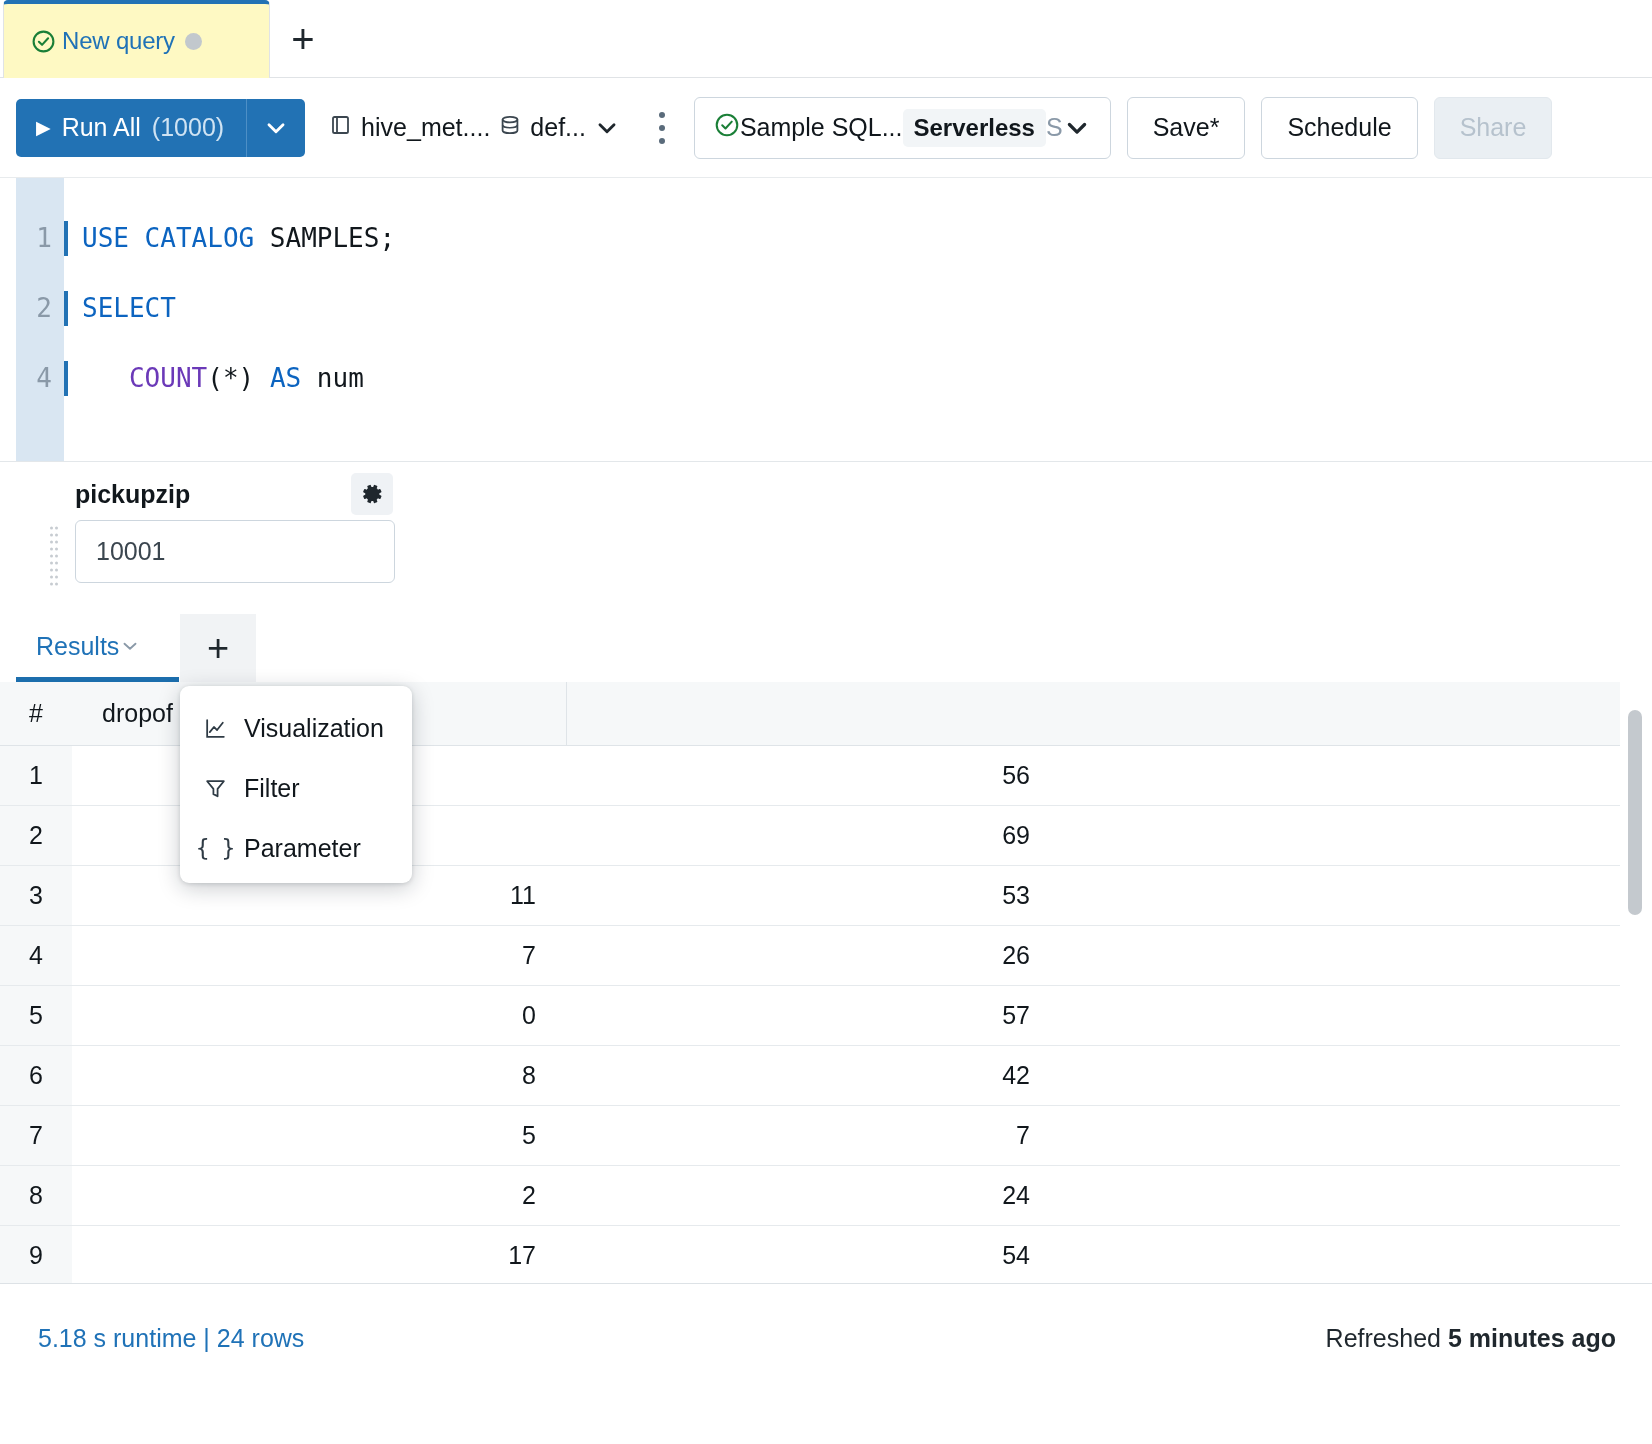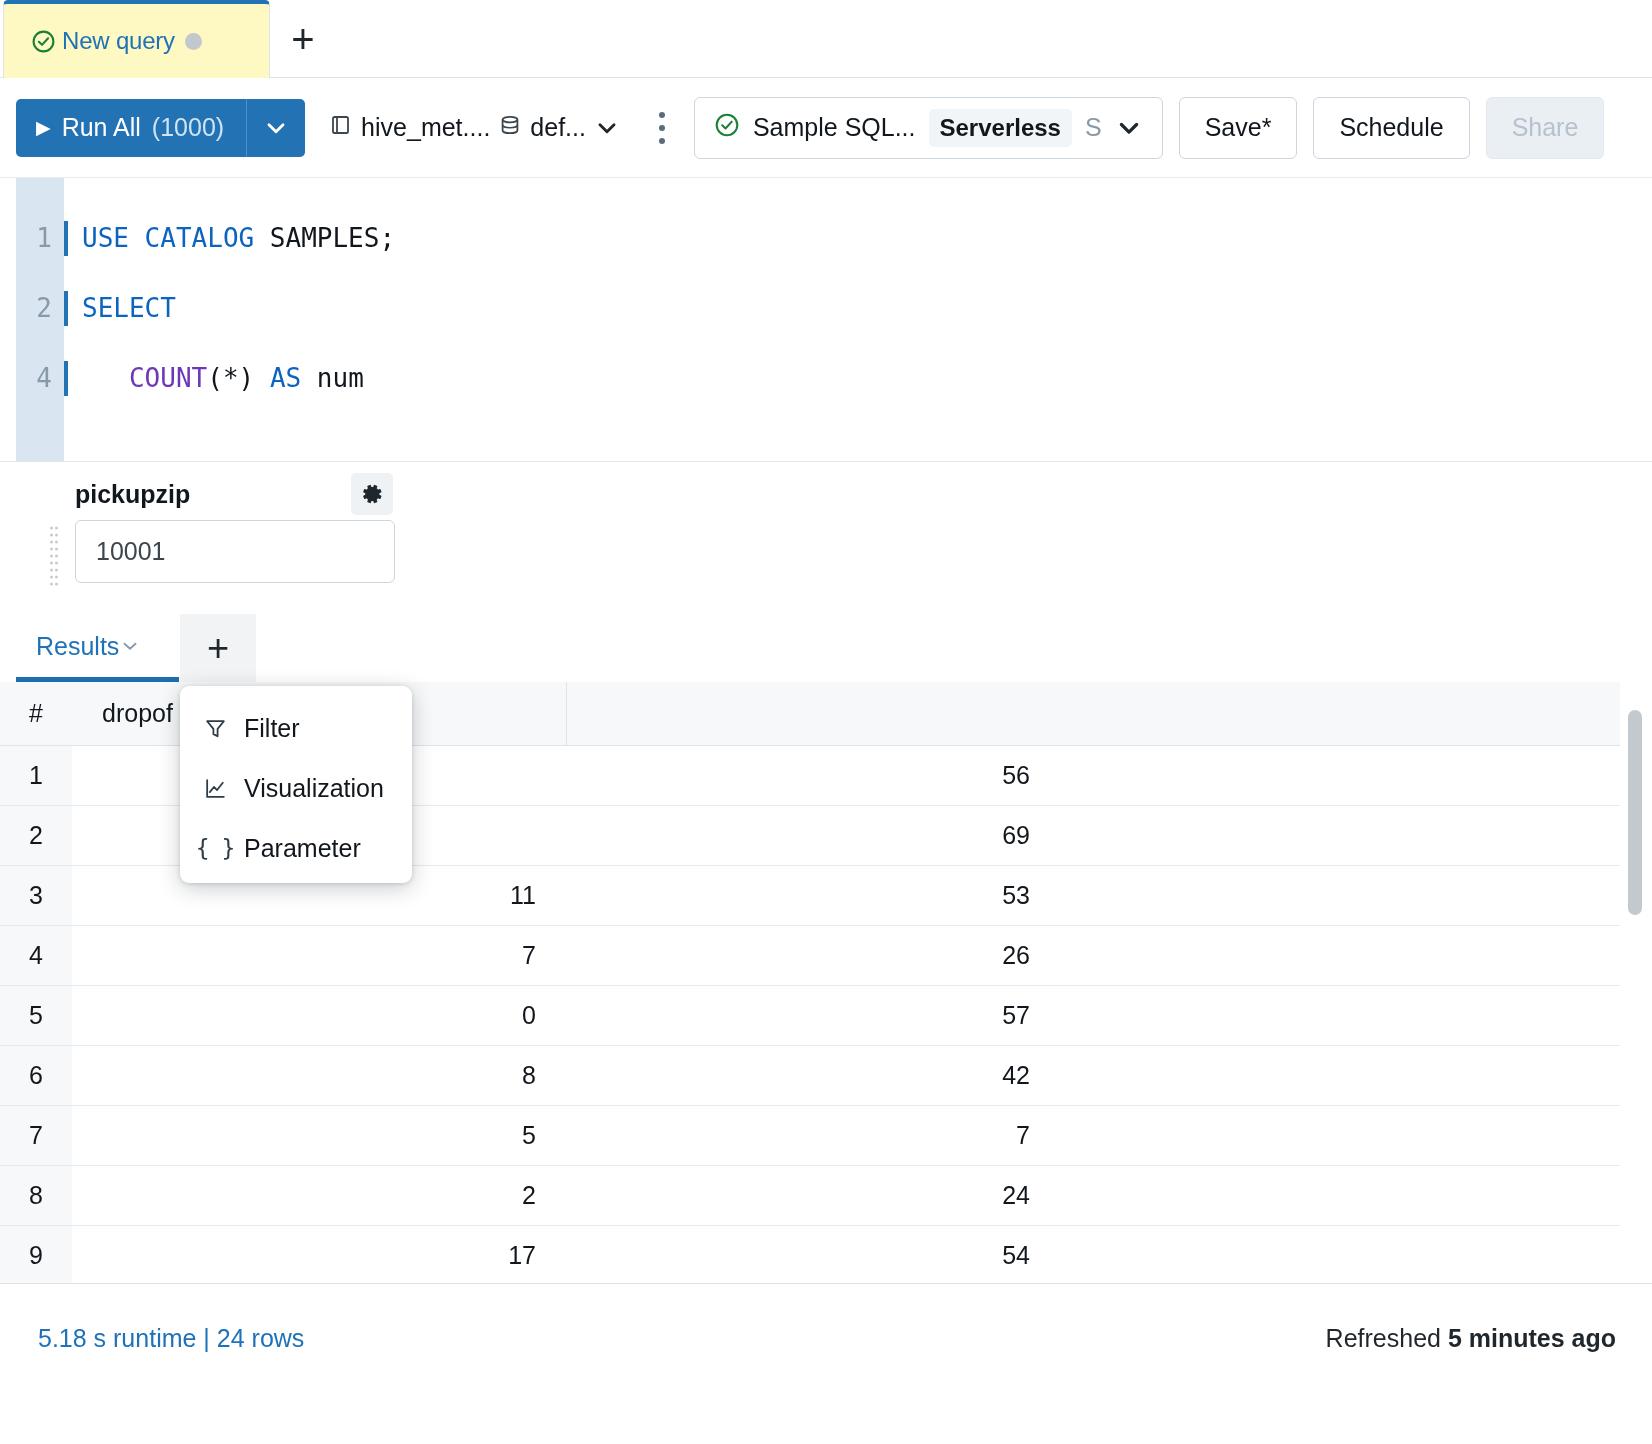--- a/index.html
+++ b/index.html
@@ -69,21 +69,21 @@
     display:flex; align-items:center; gap:8px; margin-left:24px;
     font-size:25px; color:#11171c; white-space:nowrap; flex:none;
   }
   .cat-select .ic { flex:none; }
   .kebab {
     margin-left:22px; width:40px; height:58px; flex:none;
     display:flex; flex-direction:column; align-items:center; justify-content:center; gap:7px;
   }
   .kebab i { display:block; width:6px; height:6px; border-radius:50%; background:#5a6b7b; }
   .wh-select {
-    display:flex; align-items:center; gap:13px; margin-left:12px;
+    display:flex; align-items:center; margin-left:12px;
     height:62px; padding:0 19px; border:1px solid #cdd6de; border-radius:6px;
     font-size:25px; white-space:nowrap; flex:none;
   }
   .wh-badge {
     background:#f2f5f7; border-radius:5px; padding:5px 11px;
     font-size:24px; font-weight:bold; color:#11171c;
   }
   .wh-size { color:#8a99a8; font-size:25px; }
   .tbtn {
     margin-left:16px; height:62px; padding:0 25px; border:1px solid #cdd6de;
@@ -426,33 +426,33 @@
         </tr>
       </tbody>
     </table>
     <div class="vsb"></div>
   </div>
 
   <div class="menu">
     <div class="mi">
       <span class="mic">
         <svg viewBox="0 0 24 24" width="25" height="25">
-          <path d="M4 5 H20 L14 12.4 V19.5 L10 17.4 V12.4 Z" fill="none" stroke="#2f3b45" stroke-width="1.7" stroke-linejoin="round"></path>
-        </svg>
-      </span>
-      <span>Filter</span>
+          <path d="M4 4 V20 H20" fill="none" stroke="#2f3b45" stroke-width="1.7" stroke-linecap="round"></path>
+          <path d="M6.5 15.5 L10.5 10.5 L13.5 13.5 L19 6.5" fill="none" stroke="#2f3b45" stroke-width="1.7" stroke-linecap="round" stroke-linejoin="round"></path>
+        </svg>
+      </span>
+      <span>Visualization</span>
     </div>
     <div class="mi">
       <span class="mic">
         <svg viewBox="0 0 24 24" width="25" height="25">
-          <path d="M4 4 V20 H20" fill="none" stroke="#2f3b45" stroke-width="1.7" stroke-linecap="round"></path>
-          <path d="M6.5 15.5 L10.5 10.5 L13.5 13.5 L19 6.5" fill="none" stroke="#2f3b45" stroke-width="1.7" stroke-linecap="round" stroke-linejoin="round"></path>
-        </svg>
-      </span>
-      <span>Visualization</span>
+          <path d="M4 5 H20 L14 12.4 V19.5 L10 17.4 V12.4 Z" fill="none" stroke="#2f3b45" stroke-width="1.7" stroke-linejoin="round"></path>
+        </svg>
+      </span>
+      <span>Filter</span>
     </div>
     <div class="mi">
       <span class="mic brace">{&nbsp;}</span>
       <span>Parameter</span>
     </div>
   </div>
 
   <div class="footer">
     <div class="foot-left">5.18 s runtime | 24 rows</div>
     <div class="foot-right">

